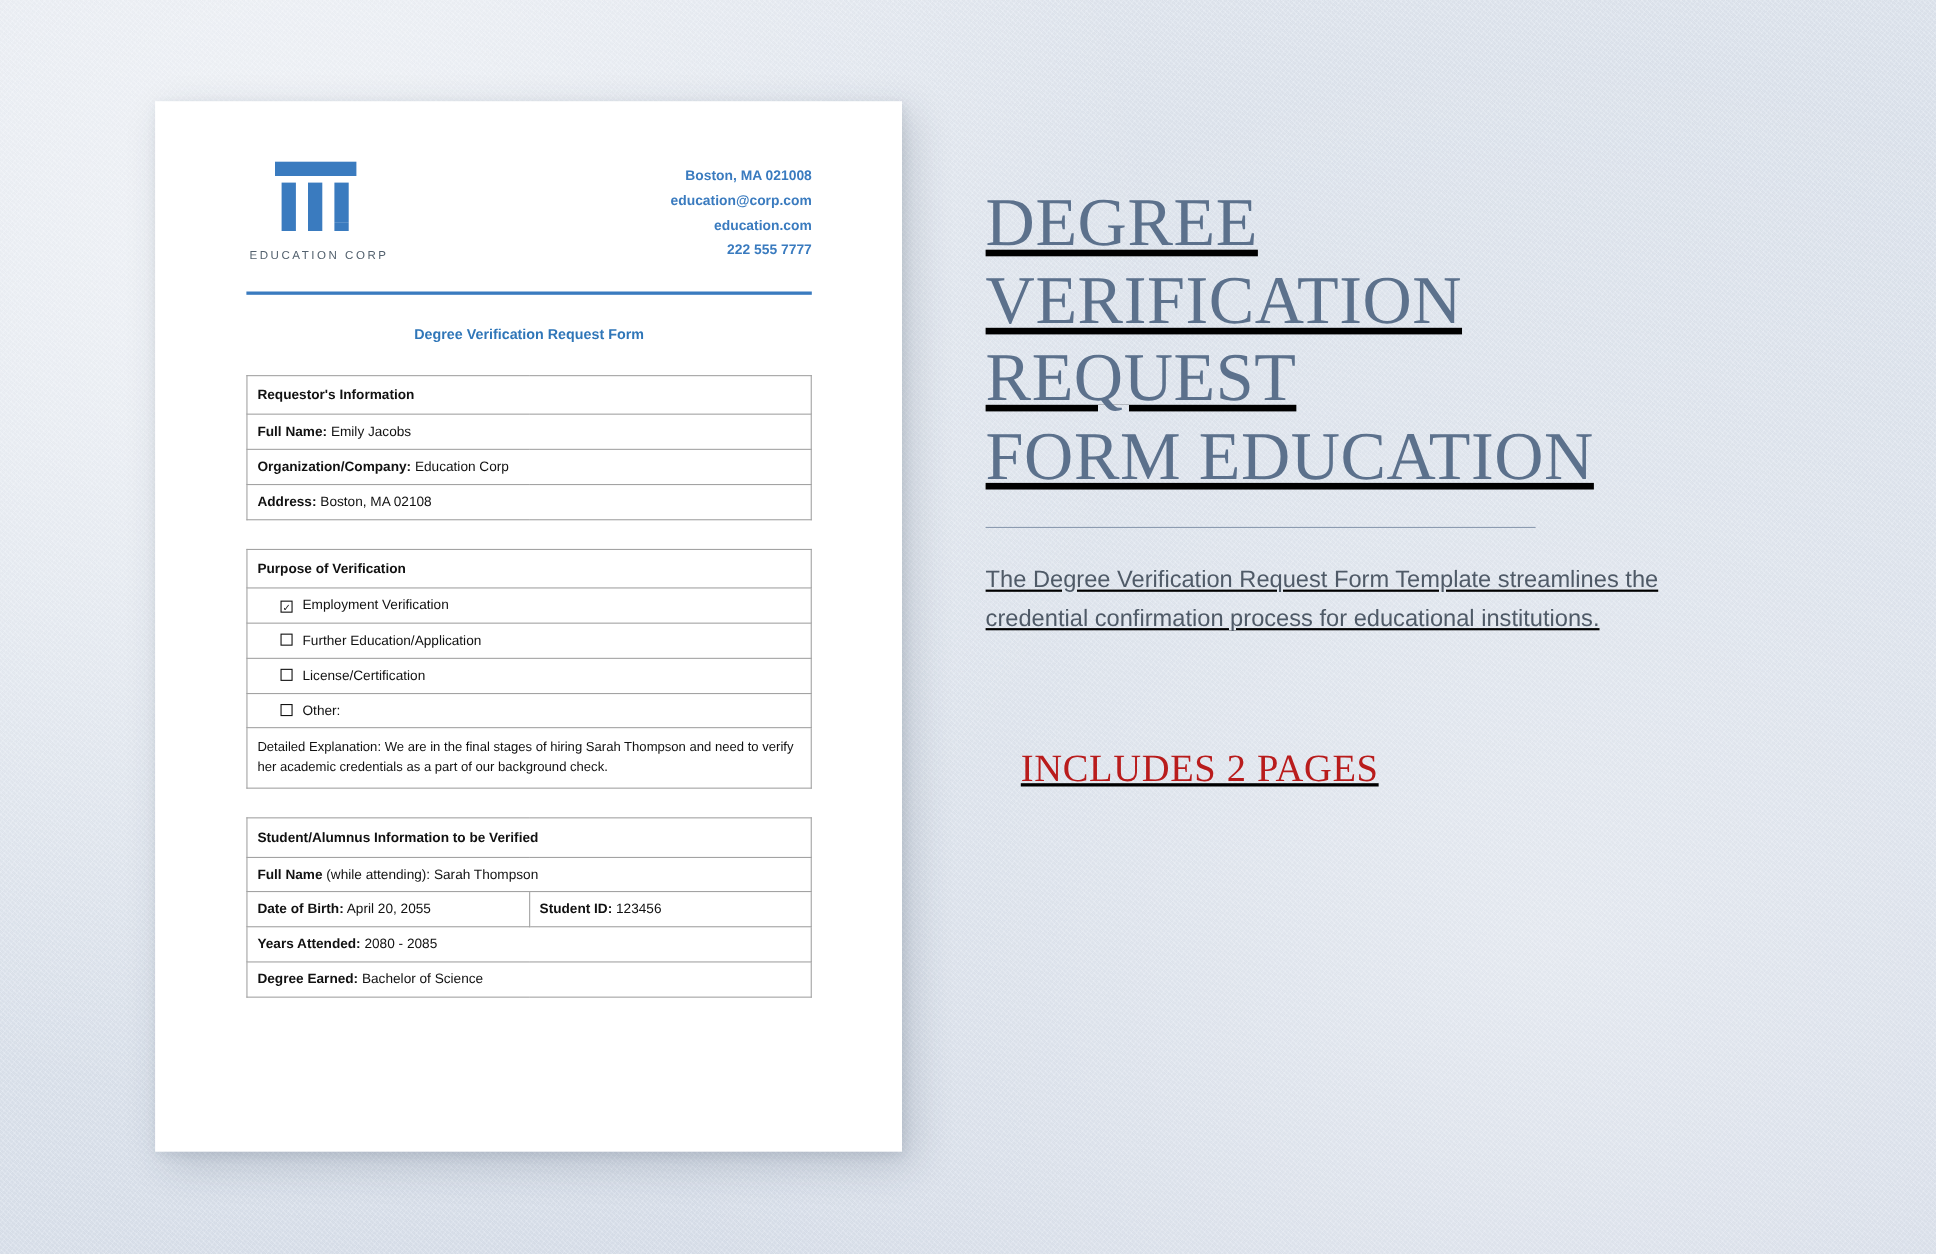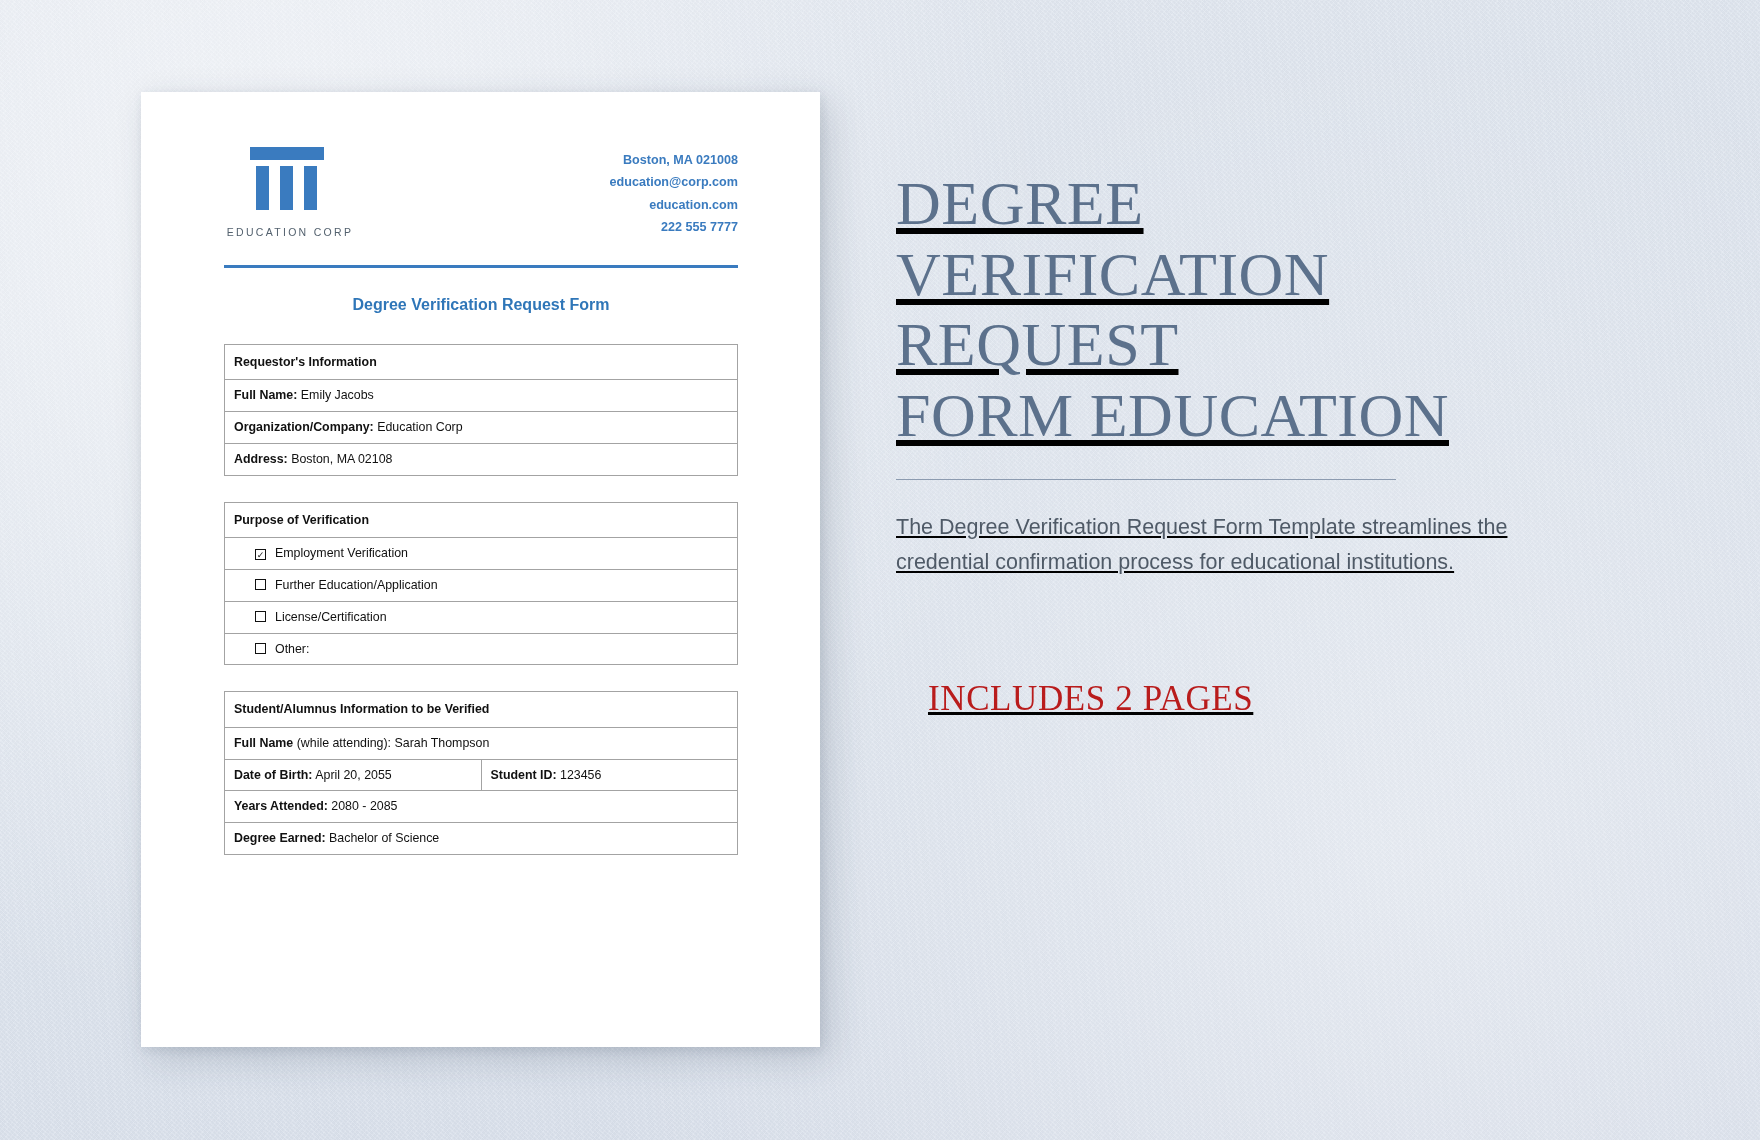--- a/index.html
+++ b/index.html
@@ -77,21 +77,21 @@
   }
   .rule {
     margin-top: 26px;
     border-top: 3px solid #3a7bbf;
     width: 100%;
   }
   .doc-title {
     margin-top: 28px;
     text-align: center;
     color: #2f76b8;
-    font-size: 16px;
+    font-size: 13px;
     font-weight: bold;
   }
 
   
   .tbl {
     width: 100%;
     margin-top: 30px;
     border-collapse: collapse;
     table-layout: fixed;
   }
@@ -239,20 +239,23 @@
       <tr>
         <td class="chk-cell">
           <span class="chk"></span><span>License/Certification</span>
         </td>
       </tr>
       <tr>
         <td class="chk-cell">
           <span class="chk"></span><span>Other:</span>
         </td>
       </tr>
+      <tr class="explain">
+        <td>Detailed Explanation: We are in the final stages of hiring Sarah Thompson and need to verify her academic credentials as a part of our background check.</td>
+      </tr>
     </tbody>
       </table>
 
     <table class="tbl t2">
       <tbody>
           <tr>
         <td colspan="2" class="sect-head">Student/Alumnus Information to be Verified</td>
       </tr>
       <tr>
         <td colspan="2">

